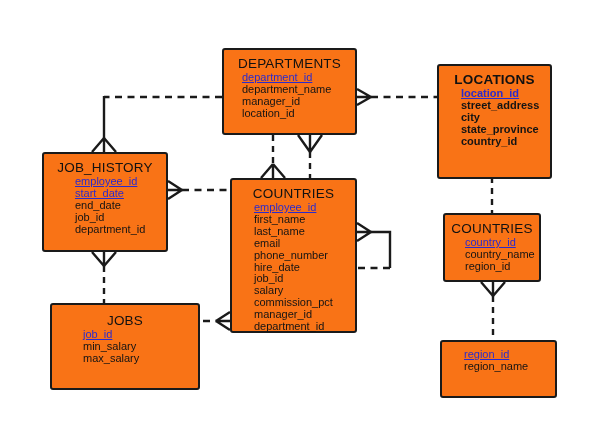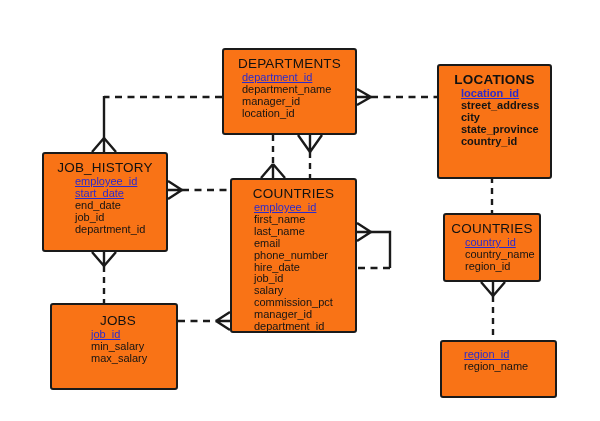--- a/index.html
+++ b/index.html
@@ -139,21 +139,21 @@
 
   <div class="entity" style="left:418px;top:213px;width:98px;height:69px;margin-left:25px;">
     <div class="etitle">COUNTRIES</div>
     <div class="efields" style="padding-left:20px;">
       <div class="f pk">country_id</div>
       <div class="f">country_name</div>
       <div class="f">region_id</div>
     </div>
   </div>
 
-  <div class="entity" style="left:50px;top:303px;width:128px;height:87px;padding-top:8px;padding-left:8px;">
+  <div class="entity" style="left:50px;top:303px;width:150px;height:87px;padding-top:8px;">
     <div class="etitle">JOBS</div>
     <div class="efields" style="padding-left:31px;">
       <div class="f pk">job_id</div>
       <div class="f">min_salary</div>
       <div class="f">max_salary</div>
     </div>
   </div>
 
   <div class="entity" style="left:440px;top:340px;width:117px;height:58px;">
     <div class="efields" style="padding-left:22px;">

